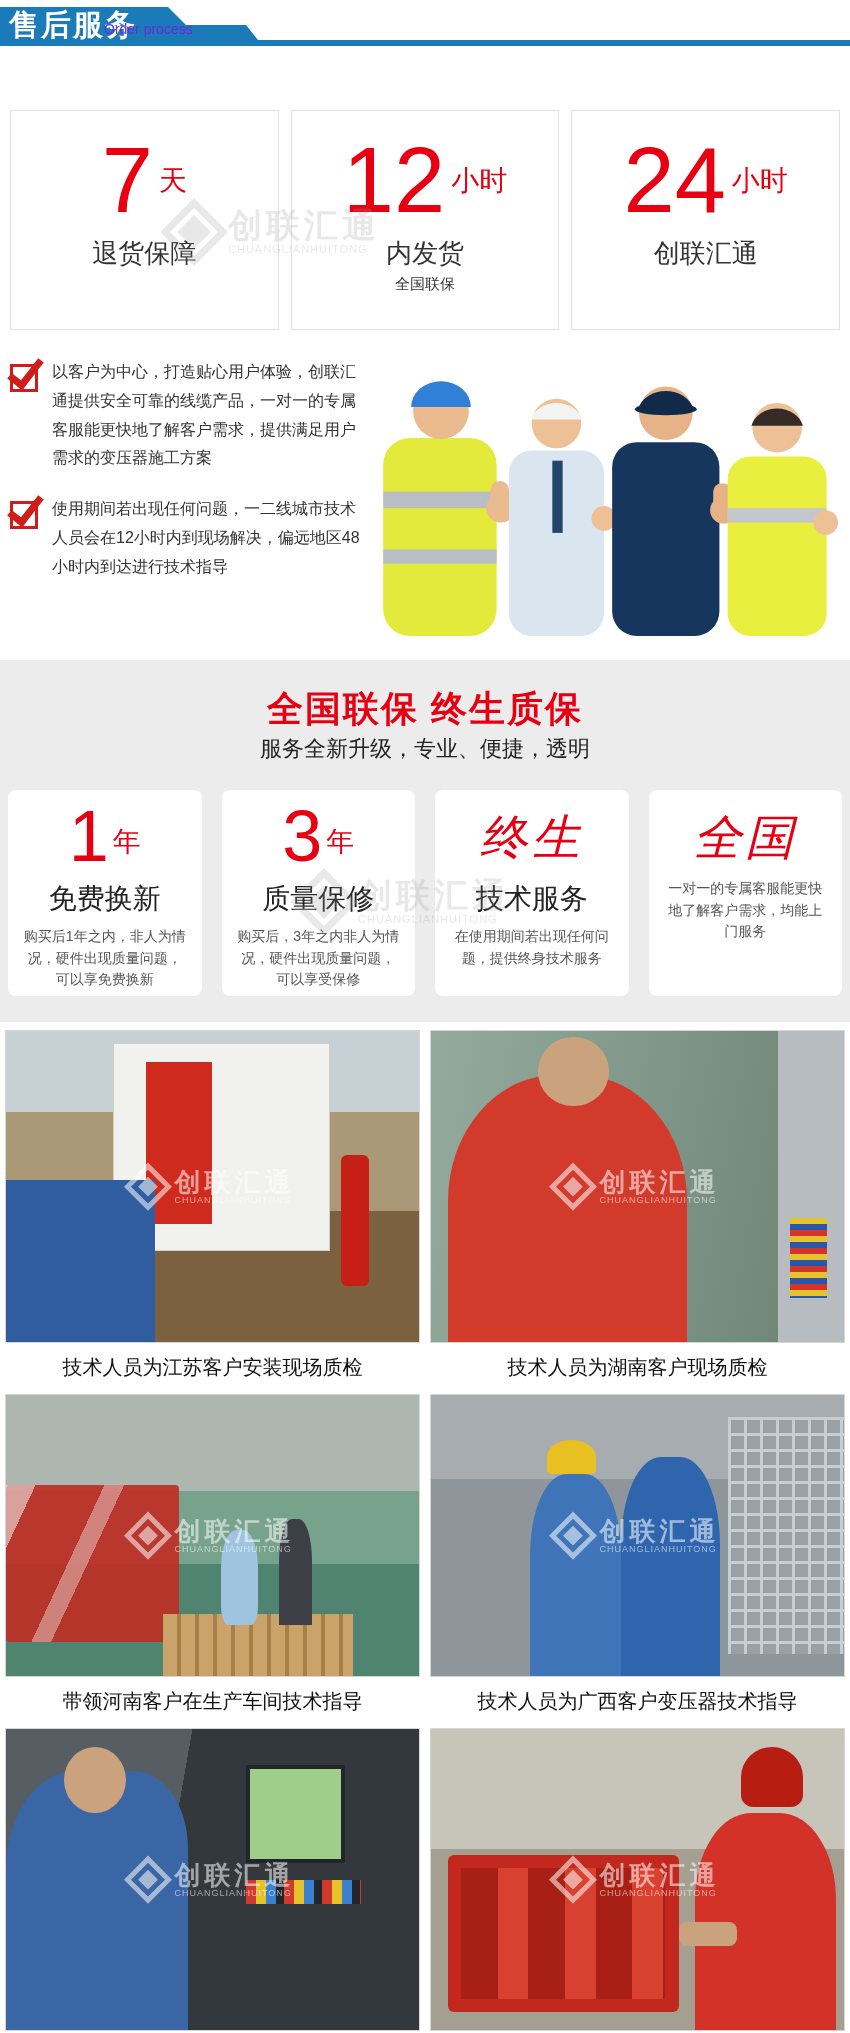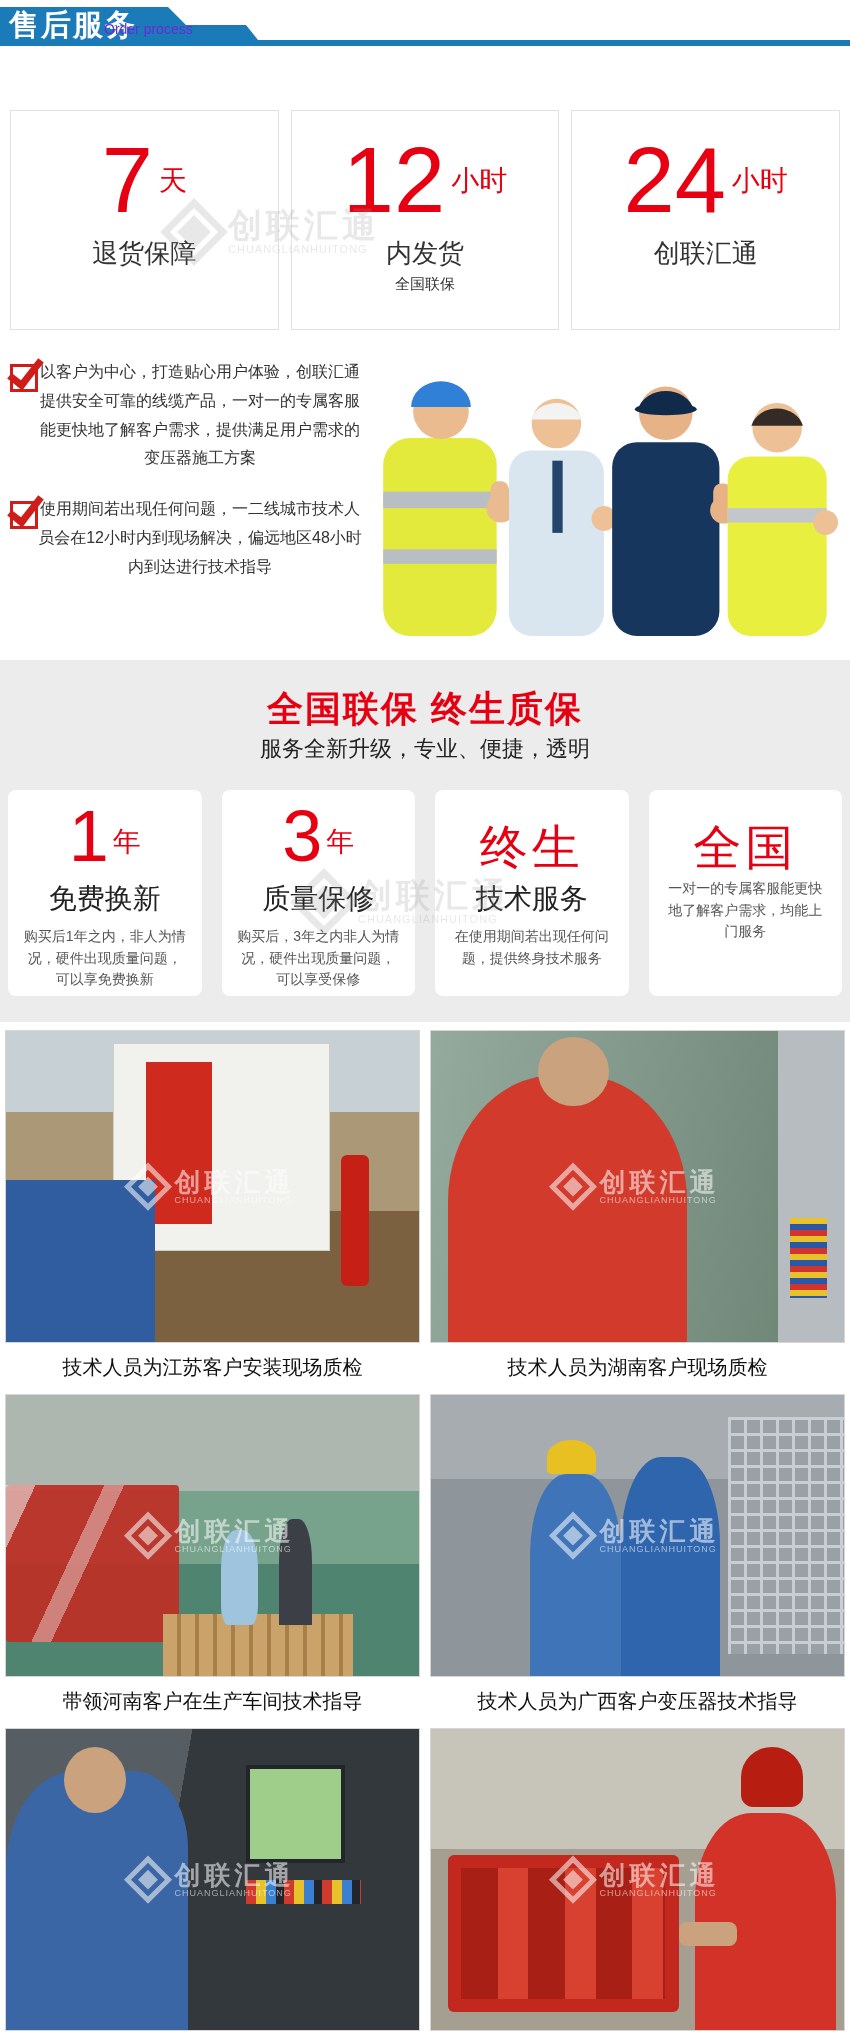--- a/index.html
+++ b/index.html
@@ -33,37 +33,37 @@
   .wm-top{left:170px;top:160px;}
   .wm-band{left:300px;top:218px;}
   .wm-photo{position:absolute;left:50%;top:50%;transform:translate(-50%,-50%);color:#fff;opacity:.55;z-index:2;}
   .wm-photo .zh{font-size:26px;}
   .wm-photo .en{font-size:9px;}
   .wm-photo .dia{width:24px;height:24px;border-width:5px;}
 
   
   .service{display:flex;padding:28px 0 0 10px;position:relative;background:#fff;}
   .bullets{width:352px;flex:0 0 auto;}
-  .bullet{display:flex;margin-bottom:22px;text-align:center;}
+  .bullet{display:flex;gap:14px;margin-bottom:22px;}
   .chk{position:relative;flex:0 0 auto;width:22px;height:22px;border:3px solid #cf1d1a;margin-top:6px;background:#fff;}
   .chk::after{content:"";position:absolute;left:3px;top:-14px;width:12px;height:28px;
     border:solid #cf1d1a;border-width:0 7px 7px 0;transform:rotate(38deg);}
   .bullet p{margin:0;font-size:16px;line-height:1.8;color:#333;}
   .teamwrap{flex:1;display:flex;justify-content:flex-end;align-items:flex-start;}
   .team{width:486px;height:330px;margin-top:-52px;}
 
   
   .band{background:#ececec;padding:25px 8px 26px;position:relative;margin-top:24px;}
   .band .title{text-align:center;font-size:36px;font-weight:bold;color:#e60012;letter-spacing:2px;}
   .band .subtitle{text-align:center;font-size:22px;color:#222;}
   .wcards{display:flex;gap:20px;margin-top:26px;position:relative;z-index:2;}
   .wcard{flex:1;background:#fff;border-radius:8px;height:196px;text-align:center;padding-top:10px;box-sizing:content-box;}
   .wcard .bigrow{display:flex;justify-content:center;align-items:flex-start;line-height:1;height:78px;}
   .wcard .big{font-size:72px;color:#e60012;line-height:1;}
-  .wcard .big.two{font-size:48px;letter-spacing:4px;margin-top:24px;}
+  .wcard .big.two{font-size:48px;letter-spacing:4px;margin-top:14px;font-style:italic;}
   .wcard .bunit{font-size:28px;color:#e60012;margin:28px 0 0 4px;}
   .wcard h3{margin:2px 0 8px;font-size:28px;font-weight:normal;color:#222;}
   .wcard .body{font-size:14px;color:#555;line-height:1.55;padding:0 13px;margin:0;}
 
   
   .gallery{padding:8px 5px 4px;}
   .grow{display:flex;gap:10px;}
   .gfig{flex:1;margin:0;}
   .photo{position:relative;border:1px solid #d6d6d6;overflow:hidden;}
   .h1{height:311px;} .h2{height:281px;} .h3{height:301px;}

